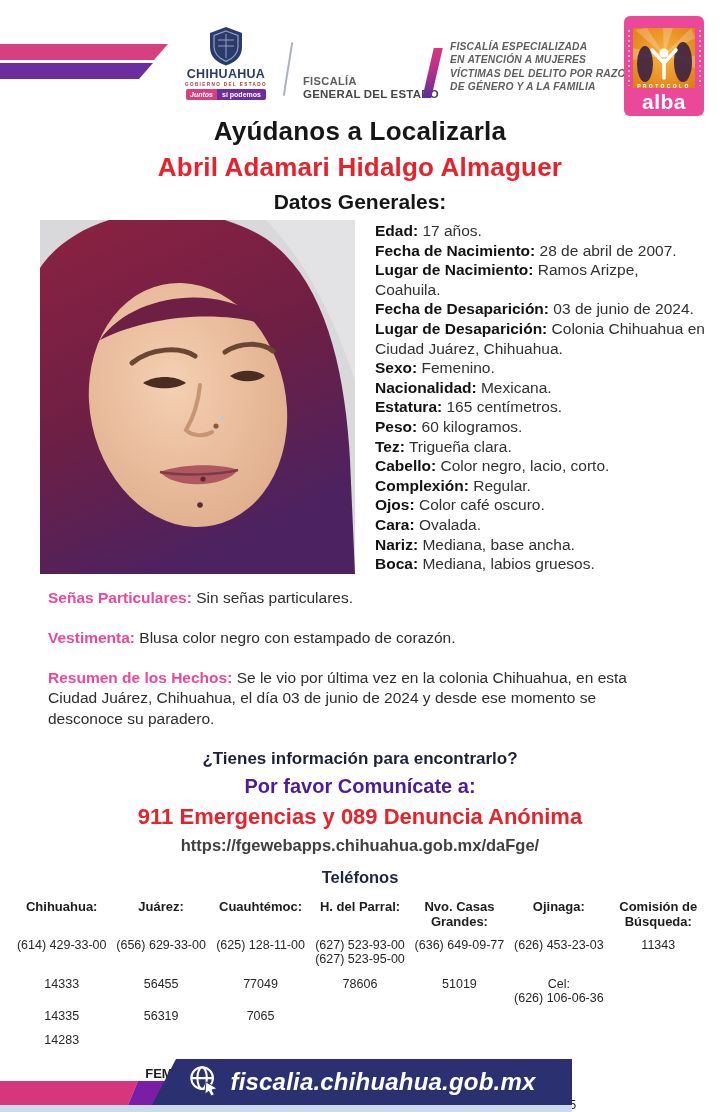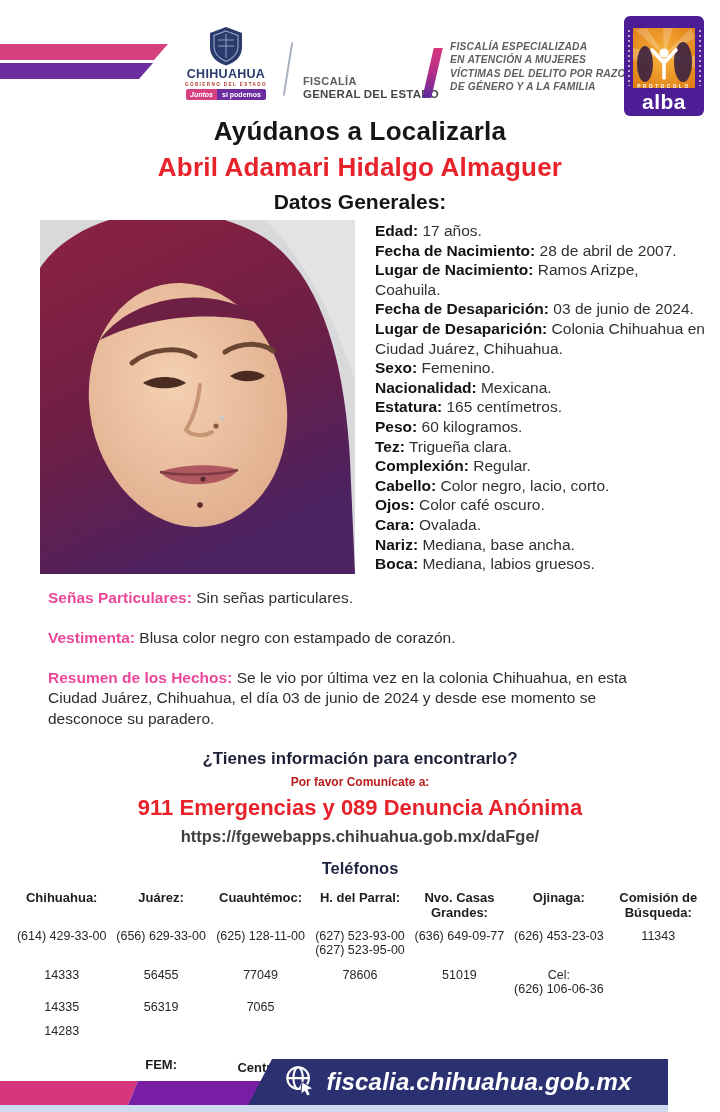--- a/index.html
+++ b/index.html
@@ -31,21 +31,21 @@
   .fge-l1 { font-size:11px; font-weight:700; color:#5d5d5d; letter-spacing:.4px; }
   .fge-l2 { font-size:11.5px; font-weight:800; color:#474747; letter-spacing:.2px; }
 
   .slash { position:absolute; left:428px; top:48px; width:9px; height:50px;
     background:linear-gradient(180deg,#d6377c 0%,#b92f88 45%,#5f2b9e 100%); transform:skewX(-13deg); }
 
   .fem-block { position:absolute; left:450px; top:40px; line-height:1.3;
     font-style:italic; font-weight:700; font-size:10.3px; color:#5f5f5f; letter-spacing:.2px; }
 
   .alba-logo { position:absolute; right:16px; top:16px; width:80px; height:100px;
-    background:#4c1d95; border-radius:6px; overflow:hidden; }
+    background:#ec4899; border-radius:6px; overflow:hidden; }
   .alba-art { position:absolute; left:9px; top:12px; width:62px; height:60px; }
   .alba-proto { position:absolute; left:0; right:0; bottom:27px; text-align:center;
     color:#fff; font-size:5px; font-weight:700; letter-spacing:2.4px; }
   .alba-word { position:absolute; left:0; right:0; bottom:2px; text-align:center;
     color:#fff; font-size:21px; font-weight:800; letter-spacing:.5px; }
   .alba-side { position:absolute; top:14px; width:2px; height:56px;
     background:repeating-linear-gradient(180deg,#cfcfcf 0 2px,transparent 2px 5px); opacity:.8; }
   .alba-side.l { left:3.5px; } .alba-side.r { right:3.5px; }
 
   
@@ -63,42 +63,42 @@
   .field span { color:#313131; }
 
   
   .paras { padding:12px 52px 0 48px; font-size:15.5px; line-height:1.3; }
   .paras p { margin-bottom:20px; }
   .paras b { color:#ec4899; }
 
   
   .contact { text-align:center; margin-top:2px; }
   .c-question { font-size:17px; font-weight:800; color:#1d2137; }
-  .c-request  { font-size:12px; font-weight:800; color:#b91c1c; margin-top:6px; }
+  .c-request  { font-size:20px; font-weight:800; color:#4c1d95; margin-top:6px; }
   .c-emerg    { font-size:22px; font-weight:800; color:#e8222a; margin-top:6px; }
   .c-url      { font-size:16.5px; font-weight:800; color:#404040; margin-top:6px; display:inline-block; text-decoration:none; }
   .c-tel      { font-size:16.5px; font-weight:800; color:#1d2540; margin-top:13px; }
 
   
   .phones { width:696px; margin:12px auto 0; }
   .prow { display:grid; grid-template-columns:repeat(7,1fr); }
   .cell { text-align:center; white-space:pre-line; font-size:12.5px; color:#272727; }
   .prow.hdr .cell { font-weight:700; font-size:13px; color:#1d1d1d; min-height:36px; }
   .prow.r1 { margin-top:3px; }
   .prow.r1 .cell { min-height:36px; }
   .prow.r2 { margin-top:3px; }
   .prow.r3 { margin-top:4px; }
   .prow.r4 { margin-top:10px; }
   .prow.fem { margin-top:8px; }
   .fem-label { font-weight:700; font-size:13px; color:#1d1d1d; padding-top:11px; }
   .fem-cell b { display:block; font-size:13px; color:#1d1d1d; }
   .fem-cell span { white-space:pre-line; font-size:12.5px; color:#272727; }
 
   
-  .footer { position:absolute; left:0; bottom:0; width:668px; height:53px; }
+  .footer { position:absolute; left:0; bottom:0; width:572px; height:53px; }
   .f-strip-bottom { position:absolute; left:0; bottom:0; width:100%; height:7px; background:#cdd9ec; }
   .f-pink { position:absolute; left:0; bottom:7px; width:138px; height:24px; background:#d6377c;
     clip-path:polygon(0 0,100% 0,calc(100% - 10px) 100%,0 100%); }
   .f-purple { position:absolute; left:128px; bottom:7px; width:172px; height:24px; background:#7a1fa5;
     clip-path:polygon(10px 0,100% 0,calc(100% - 10px) 100%,0 100%); }
   .f-navy { position:absolute; right:0; bottom:7px; width:420px; height:46px; background:#2b3170;
     clip-path:polygon(24px 0,100% 0,100% 100%,0 100%);
     display:flex; align-items:center; justify-content:center; gap:10px; }
   .f-url { color:#ffffff; font-size:24px; font-weight:800; font-style:italic; letter-spacing:.2px; text-decoration:none; }
 </style>
@@ -219,22 +219,22 @@
     <p class="field"><b>Edad:</b> <span>17 años.</span></p>
     <p class="field"><b>Fecha de Nacimiento:</b> <span>28 de abril de 2007.</span></p>
     <p class="field"><b>Lugar de Nacimiento:</b> <span>Ramos Arizpe, Coahuila.</span></p>
     <p class="field"><b>Fecha de Desaparición:</b> <span>03 de junio de 2024.</span></p>
     <p class="field"><b>Lugar de Desaparición:</b> <span>Colonia Chihuahua en Ciudad Juárez, Chihuahua.</span></p>
     <p class="field"><b>Sexo:</b> <span>Femenino.</span></p>
     <p class="field"><b>Nacionalidad:</b> <span>Mexicana.</span></p>
     <p class="field"><b>Estatura:</b> <span>165 centímetros.</span></p>
     <p class="field"><b>Peso:</b> <span>60 kilogramos.</span></p>
     <p class="field"><b>Tez:</b> <span>Trigueña clara.</span></p>
+    <p class="field"><b>Cabello:</b> <span>Color negro, lacio, corto.</span></p>
     <p class="field"><b>Complexión:</b> <span>Regular.</span></p>
-    <p class="field"><b>Cabello:</b> <span>Color negro, lacio, corto.</span></p>
     <p class="field"><b>Ojos:</b> <span>Color café oscuro.</span></p>
     <p class="field"><b>Cara:</b> <span>Ovalada.</span></p>
     <p class="field"><b>Nariz:</b> <span>Mediana, base ancha.</span></p>
     <p class="field"><b>Boca:</b> <span>Mediana, labios gruesos.</span></p>
   </div>
 </div>
 
 <div class="paras">
   <p><b>Señas Particulares:</b> <span>Sin señas particulares.</span></p>
   <p><b>Vestimenta:</b> <span>Blusa color negro con estampado de corazón.</span></p>

